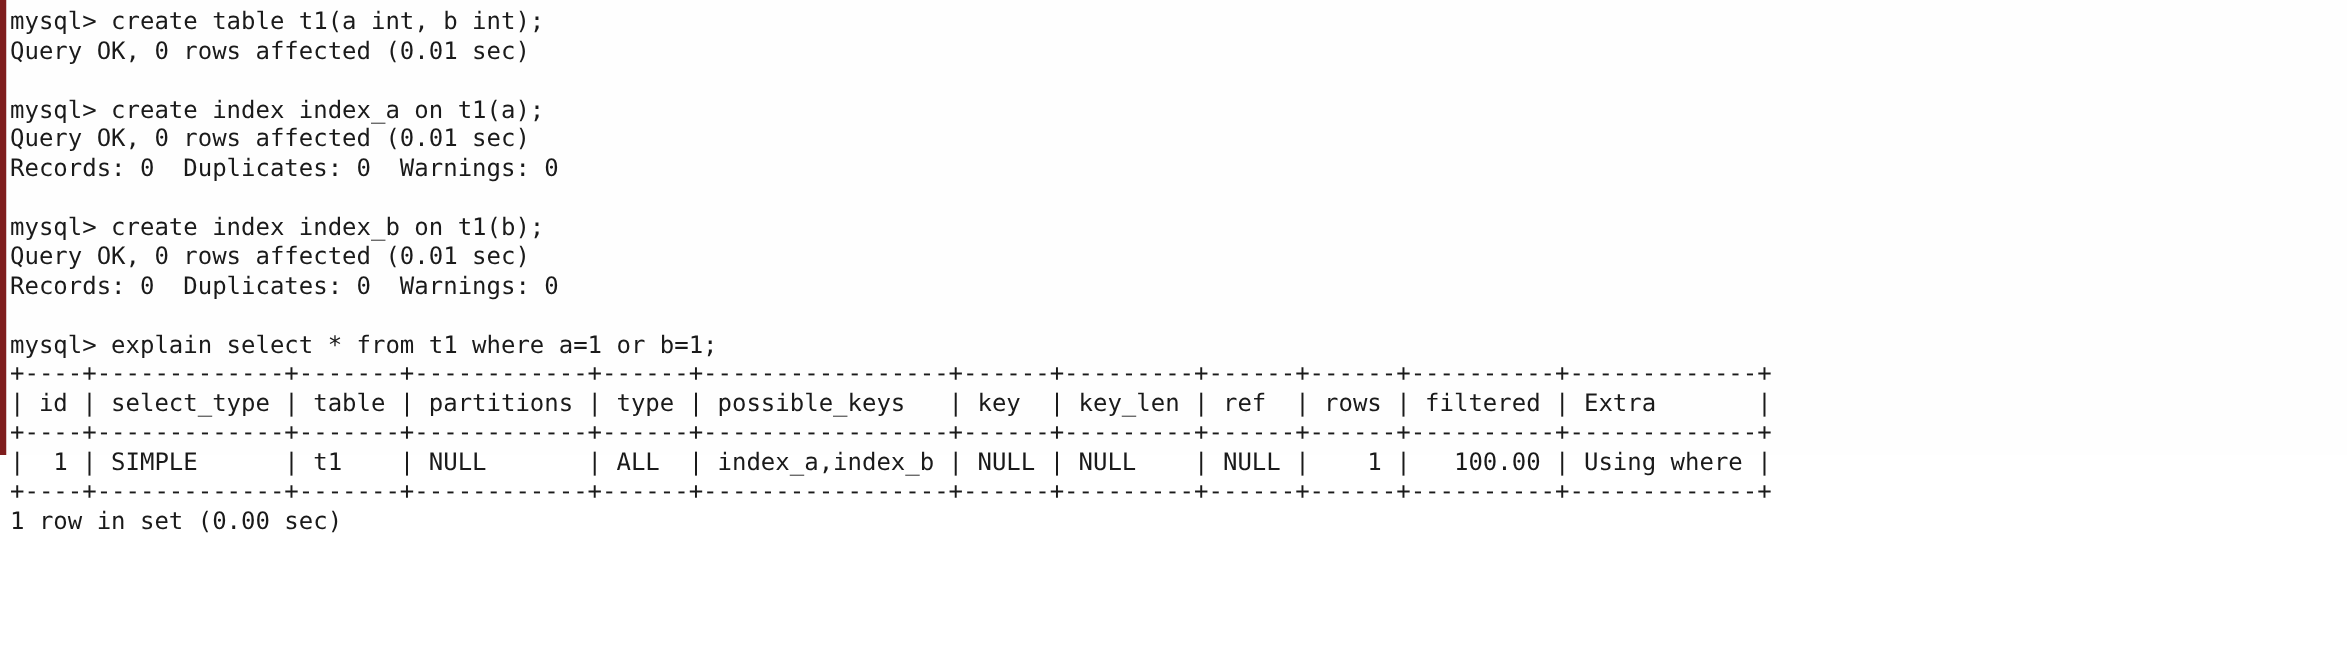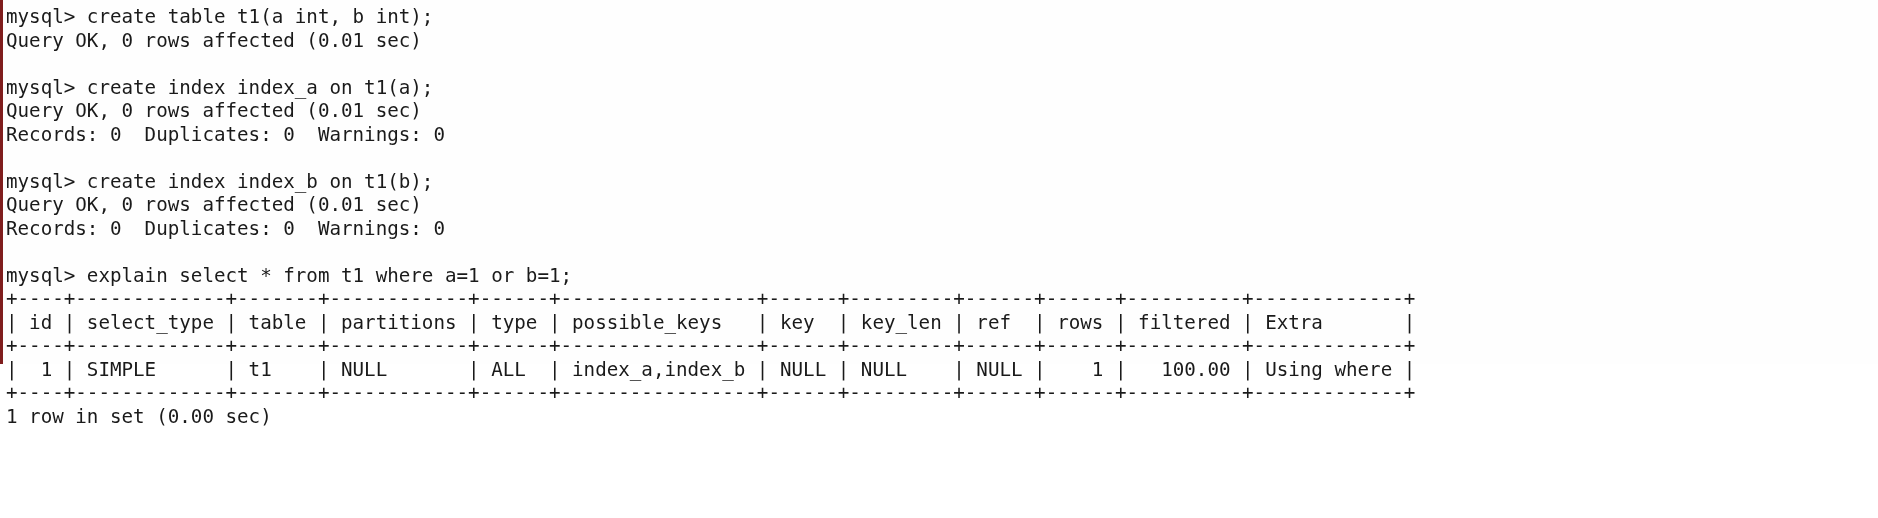--- a/index.html
+++ b/index.html
@@ -12,21 +12,21 @@
     height: 518px;
     overflow: hidden;
     font-family: "DejaVu Sans Mono", "Liberation Mono", monospace;
   }
   #terminal {
     position: relative;
     width: 1878px;
     height: 364px;
     background: #fefefe;
     box-sizing: border-box;
-    border-left: 3px solid #7f1d1d;
+    border-left: 5px solid #7f1d1d;
     padding: 5px 0 0 3px;
   }
   .console-output {
     margin: 0;
     padding: 0;
     font-family: "DejaVu Sans Mono", "Liberation Mono", monospace;
     font-size: 19.2px;
     line-height: 23.5px;
     letter-spacing: 0px;
     color: #1a1a1a;

